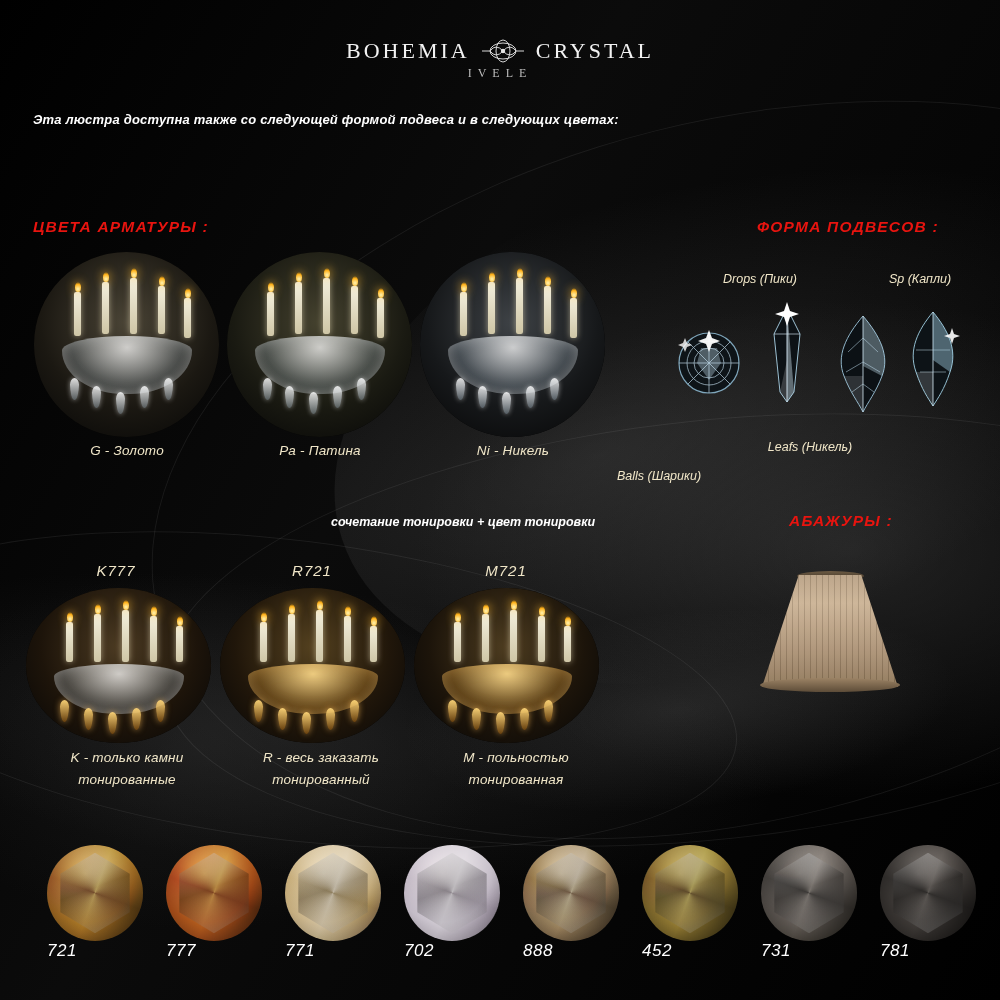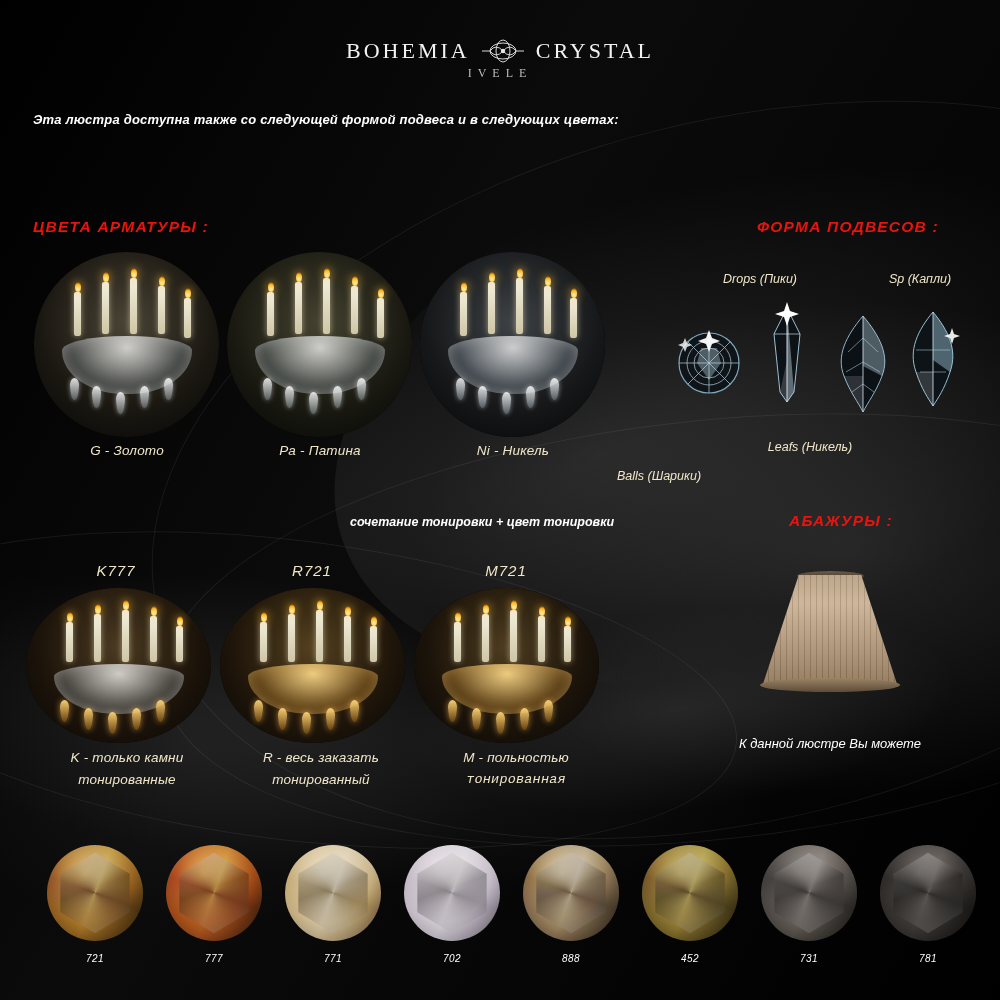--- a/index.html
+++ b/index.html
@@ -256,24 +256,24 @@
       conic-gradient(from 20deg, rgba(255,255,255,0.22), rgba(0,0,0,0.35) 25%, rgba(255,255,255,0.18) 50%, rgba(0,0,0,0.4) 75%, rgba(255,255,255,0.22));
     mix-blend-mode: overlay;
   }
   .facet-cut {
     position: absolute; inset: 8%;
     clip-path: polygon(50% 0%, 93% 26%, 93% 74%, 50% 100%, 7% 74%, 7% 26%);
     background: linear-gradient(160deg, rgba(255,255,255,0.35), rgba(0,0,0,0.25) 45%, rgba(255,255,255,0.18));
   }
   .swatch-lbl {
     position: absolute;
-    top: 108px;
+    top: 96px;
     width: 96px;
-    text-align: center;
-    font-size: 10px;
+    text-align: left;
+    font-size: 17px;
     color: #ffffff;
     font-style: italic;
     letter-spacing: 0.5px;
   }
 </style>
 </head>
 <body>
 
 <div class="page">
 
@@ -429,21 +429,21 @@
         <path d="M33 2 C48 20, 58 40, 50 62 C44 80, 38 88, 33 96 C28 88, 22 80, 16 62 C8 40, 18 20, 33 2 Z" fill="#0d1317" stroke="#93bed0" stroke-width="1"></path>
         <path d="M33 2 V96" stroke="#d2e8f3" stroke-width="0.9" opacity="0.9"></path>
         <path d="M16 40 H50 M20 62 H46" stroke="#c5dfee" stroke-width="0.7" opacity="0.7"></path>
         <path d="M33 2 C48 20, 58 40, 50 62 L33 50 Z" fill="rgba(170,215,235,0.42)"></path>
         <path d="M16 62 C22 80, 28 88, 33 96 L33 62 Z" fill="rgba(255,255,255,0.16)"></path>
         <path d="M52 18 l2 6 6 2 -6 2 -2 6 -2 -6 -6 -2 6 -2 z" fill="#ffffff" opacity="0.9"></path>
       </g>
     </svg>
   </div>
 
-  <div class="sec-note" style="left:350px; top:515px;">сочетание тонировки + цвет тонировки</div>
+  <div class="sec-note" style="left:331px; top:515px;">сочетание тонировки + цвет тонировки</div>
 
   <div class="code-lbl" style="left:16px; top:562px;">K777</div>
   <div class="code-lbl" style="left:212px; top:562px;">R721</div>
   <div class="code-lbl" style="left:406px; top:562px;">M721</div>
 
   <div class="medallion" style="left:26px; top:588px; width:185px; height:155px;">
     <div class="chand k777">
       <div class="candle" style="left:40px; top:34px; height:40px;"></div>
         <div class="flame" style="left:40.5px; top:24px;"></div>
       <div class="candle" style="left:68px; top:26px; height:48px;"></div>
@@ -502,32 +502,31 @@
         <div class="flame" style="left:150.5px; top:28px;"></div>
       <div class="bowl amber" style="left:28px; top:76px; width:130px; height:50px;"></div>
       <div class="drop amber" style="left:34px; top:112px;"></div>
       <div class="drop amber" style="left:58px; top:120px;"></div>
       <div class="drop amber" style="left:82px; top:124px;"></div>
       <div class="drop amber" style="left:106px; top:120px;"></div>
       <div class="drop amber" style="left:130px; top:112px;"></div>
     </div>
   </div>
   <div class="cap" style="left:386px; top:750px;">M - польностью</div>
-  <div class="cap" style="left:386px; top:772px;font-family:Liberation Mono, monospace;">тонированная</div>
+  <div class="cap" style="left:386px; top:772px;">тонированная</div>
 
   <div class="sec-title" style="left:789px; top:512px;">АБАЖУРЫ :</div>
 
   <div class="shade-top"></div>
   <div class="shade">
     <div class="shade-ribs"></div>
   </div>
   <div class="shade-bot"></div>
 
   <div class="shade-note">
-    <div>К данной люстре Вы можете</div>
   </div>
 
   <div class="swatch-row">
 
     <div class="swatch" style="left:47px; background:radial-gradient(circle at 40% 30%, #e8c784, #9c6a22 55%, #2a1a08 100%);">
       <div class="facet-cut"></div>
         <div class="facets"></div>
     </div>
     <div class="swatch-lbl" style="left:47px;">721</div>
 

